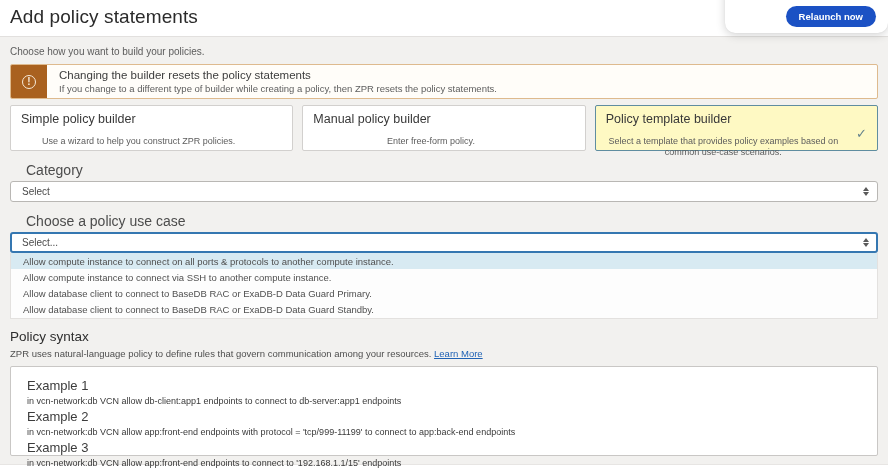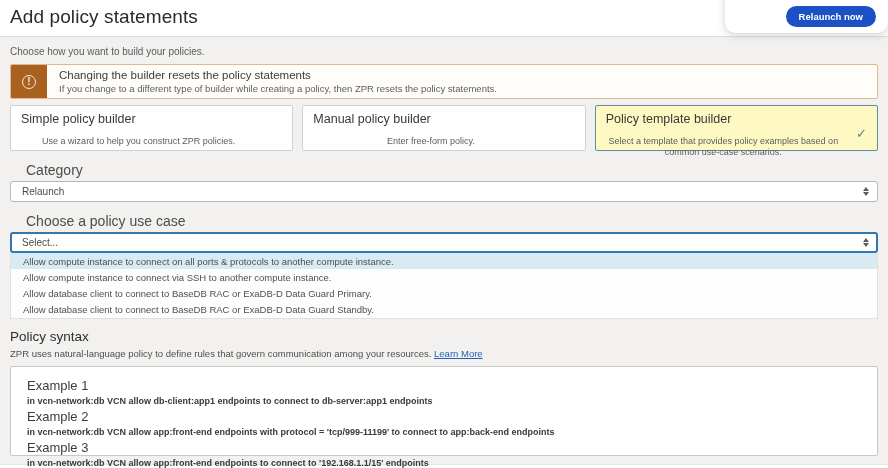--- a/index.html
+++ b/index.html
@@ -88,21 +88,21 @@
 
   .syntax-title { font-size: 13.5px; font-weight: 500; color: #2e2e2e; margin-top: 10px; }
   .syntax-desc { font-size: 9.5px; color: #4f4f4f; margin-top: 4px; }
   .learn-more { color: #1f62b5; text-decoration: underline; cursor: pointer; }
 
   .examples {
     background: #fff; border: 1px solid #c9c7c5; border-radius: 2px;
     margin-top: 7px; padding: 8px 16px 10px; height: 90px;
   }
   .example-label { font-size: 13px; color: #3c3c3c; margin-top: 3px; }
-  .example-code { font-size: 9px; font-weight: bold; color: #3a3a3a; margin-top: 3px; margin-bottom: 2px; }
+  .example-code { font-size: 9px; font-weight: normal; color: #3a3a3a; margin-top: 3px; margin-bottom: 2px; }
 
   .footer-strip { background: #fff; height: 16px; border-top: 1px solid #e7e5e3; }
 </style>
 </head>
 <body>
 
 <div class="header">
   <h1 class="page-title">Add policy statements</h1>
 </div>
 
@@ -135,21 +135,21 @@
     </div>
     <div class="card selected">
       <div class="card-title">Policy template builder</div>
       <div class="card-desc">Select a template that provides policy examples based on common use-case scenarios.</div>
       <div class="card-check">✓</div>
     </div>
   </div>
 
   <label class="field-label">Category</label>
   <div class="select">
-    <span class="select-value">Relaunch</span>
+    <span class="select-value">Select</span>
     <span class="spinner">
         <span class="up"></span>
         <span class="dn"></span>
       </span>
   </div>
 
   <label class="field-label">Choose a policy use case</label>
   <div class="select focused">
     <span class="select-value">Select...</span>
     <span class="spinner">

